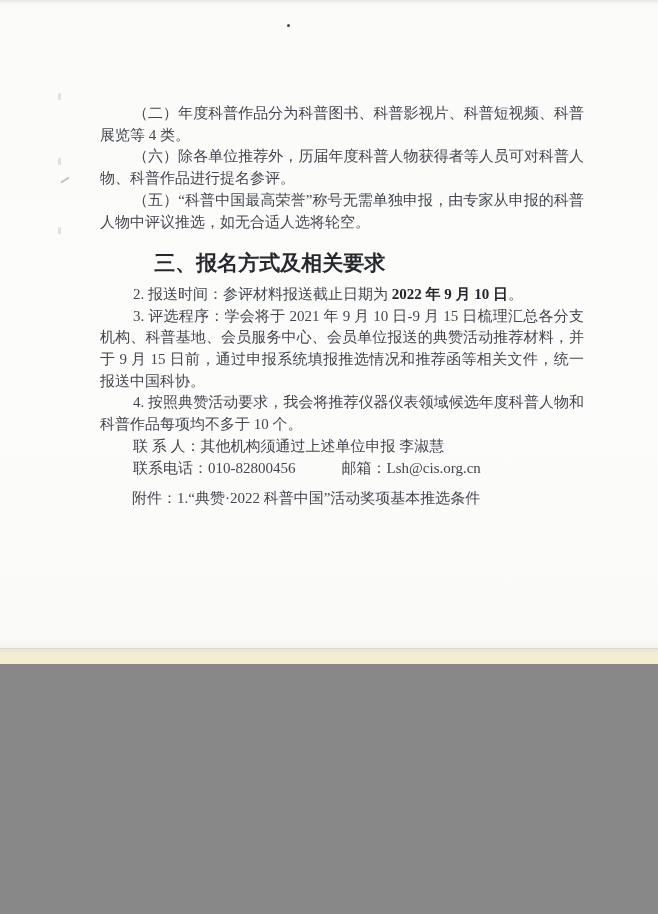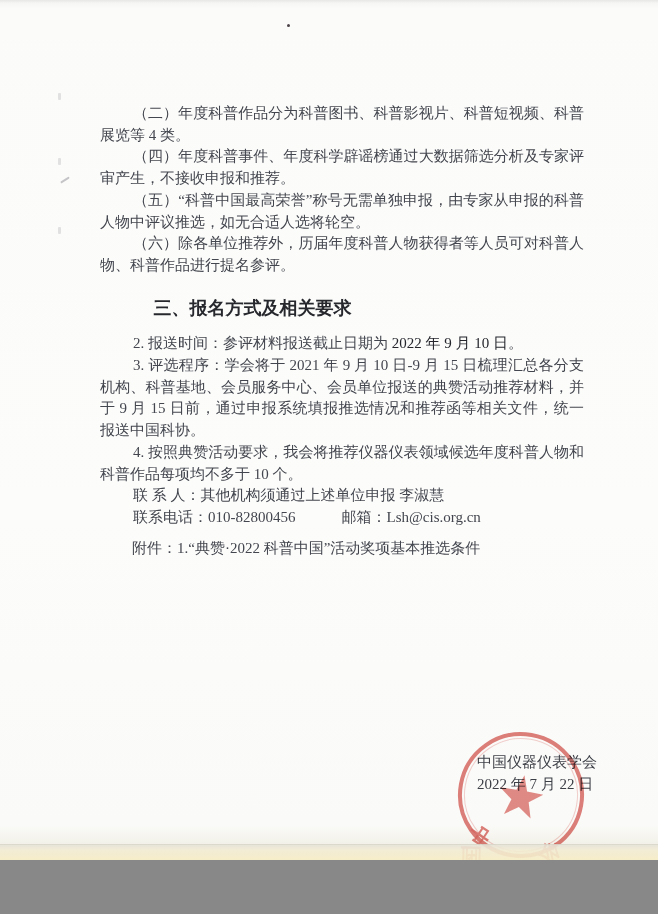--- a/index.html
+++ b/index.html
@@ -1,35 +1,35 @@
 <!DOCTYPE html>
 <html><head>
 <meta charset="utf-8">
 <style>
   html,body { margin:0; padding:0; background:#888; }
   .page {
-    position:relative; width:658px; height:860px; overflow:hidden;
+    position:relative; width:658px; height:664px; overflow:hidden;
     background:linear-gradient(180deg,#f3f3f1 0%, #fbfbfa 1%, #fcfcfb 60%, #fafaf8 96%, #f1efe6 98.5%, #ece8d8 100%);
     font-family:"Liberation Serif","DejaVu Serif",serif;
     color:#43464e;
   }
   
   .content {
     position:absolute; left:100px; top:103px; width:484px;
     font-size:15px; line-height:21.7px;
     text-align:justify;
   }
   .content p { margin:0; text-indent:2.2em; }
   .heading {
-    margin:14px; font-size:18px; font-weight:700; color:#26282d;
+    margin:8px; font-size:21px; font-weight:700; color:#26282d;
     text-indent:2.2em; line-height:21.7px;
-    font-family:Liberation Sans, sans-serif;
+    font-family:Liberation Mono, monospace;
   }
   .heading.gap-above { margin-top:21px; }
-  .bold-date { font-weight:400; color:#24262c; }
+  .bold-date { font-weight:700; color:#24262c; }
   .email-part { margin-left:46px; }
   .attachments { margin-top:9px; }
   .attachments p { text-indent:0; padding-left:32px; text-align:left; }
   .attachments p.att-2 { padding-left:78px; }
   
   .signature {
     position:absolute; left:477px; top:752px;
     font-size:15px; line-height:21.8px; color:#3c3f46; white-space:nowrap;
   }
   .signature p { margin:0; }
@@ -55,23 +55,22 @@
 </style>
 </head>
 <body>
 
 <div class="page">
 
   <div class="top-edge"></div>
 
   <div class="content">
     <p>（二）年度科普作品分为科普图书、科普影视片、科普短视频、科普展览等 4 类。</p>
-    <p>（四）年度科普事件、年度科学辟谣榜通过大数据筛选分析及专家评审产生，不接收申报和推荐。</p>
+    <p>（六）除各单位推荐外，历届年度科普人物获得者等人员可对科普人物、科普作品进行提名参评。</p>
     <p>（五）“科普中国最高荣誉”称号无需单独申报，由专家从申报的科普人物中评议推选，如无合适人选将轮空。</p>
-    <p>（六）除各单位推荐外，历届年度科普人物获得者等人员可对科普人物、科普作品进行提名参评。</p>
 
     <h3 class="heading gap-above">三、报名方式及相关要求</h3>
     <p><span>2. 报送时间：参评材料报送截止日期为 </span><b class="bold-date">2022 年 9 月 10 日</b><span>。</span></p>
     <p>3. 评选程序：学会将于 2021 年 9 月 10 日-9 月 15 日梳理汇总各分支机构、科普基地、会员服务中心、会员单位报送的典赞活动推荐材料，并于 9 月 15 日前，通过申报系统填报推选情况和推荐函等相关文件，统一报送中国科协。</p>
     <p>4. 按照典赞活动要求，我会将推荐仪器仪表领域候选年度科普人物和科普作品每项均不多于 10 个。</p>
 
     <p>联 系 人：其他机构须通过上述单位申报  李淑慧</p>
     <p><span>联系电话：010-82800456</span><span class="email-part">邮箱：Lsh@cis.org.cn</span></p>
 
     <div class="attachments">

